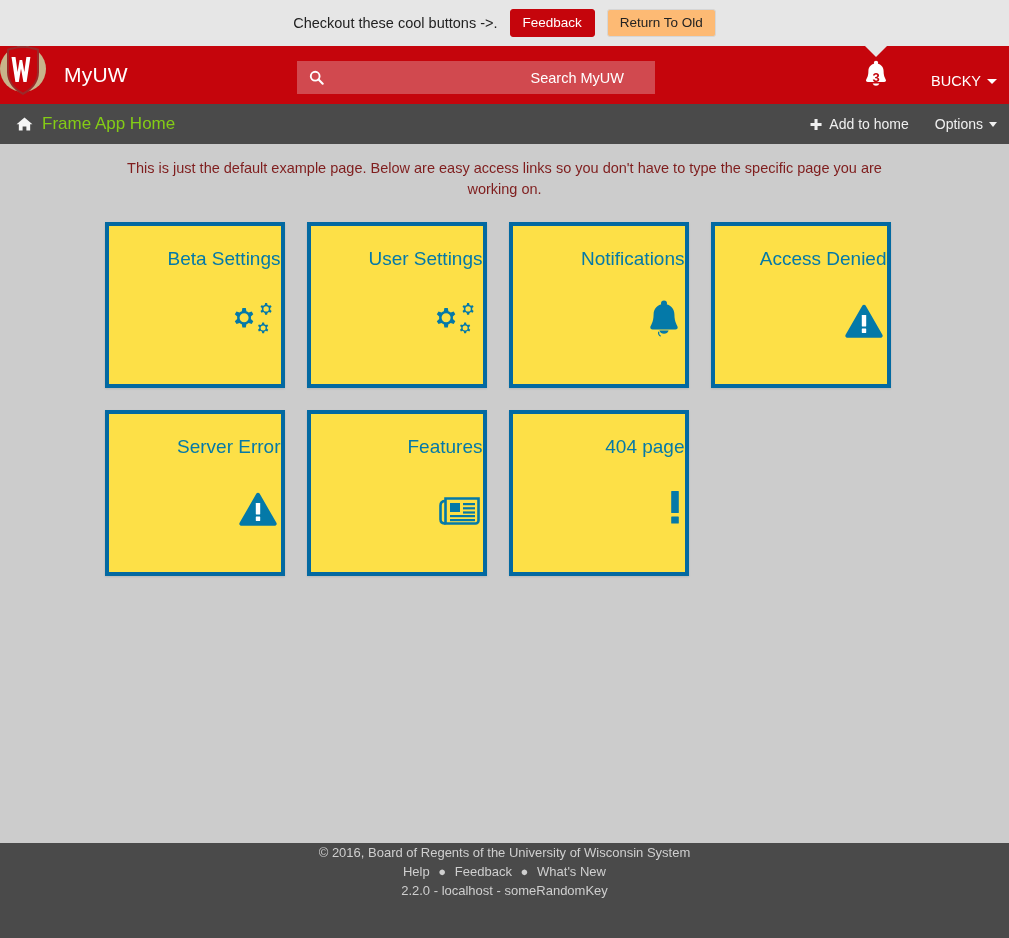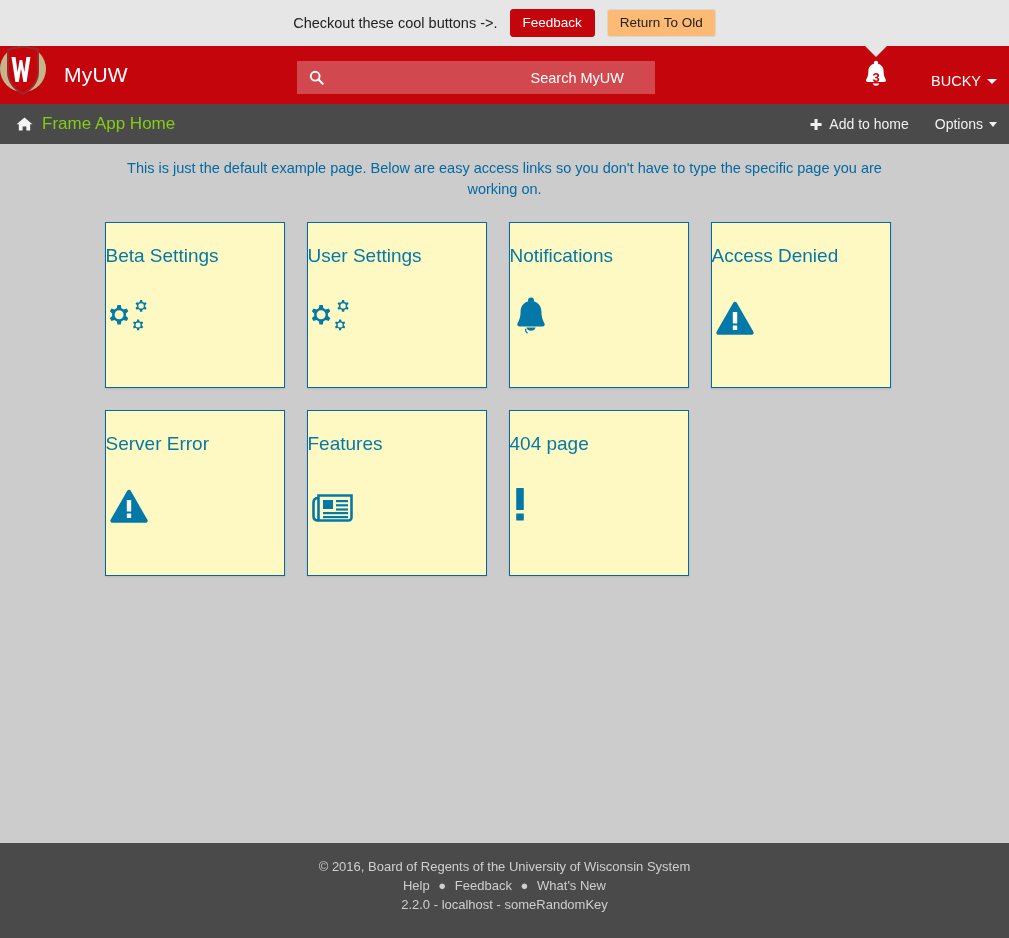--- a/index.html
+++ b/index.html
@@ -207,40 +207,40 @@
     background: #cccccc;
     min-height: 698px;
     padding-top: 14px;
     box-sizing: border-box;
   }
   .intro {
     width: 790px;
     margin: 0 auto;
     text-align: center;
     font-size: 14.5px;
-    color: #0369a1;
+    color: #7f1d1d;
     line-height: 21px;
   }
   .card-grid {
     width: 800px;
     margin: 22px auto 0 auto;
     display: flex;
     flex-wrap: wrap;
     gap: 22px 22px;
   }
   .card {
     width: 180px;
     height: 166px;
-    background: #fef9c3;
-    border: 1px solid #0369a1;
+    background: #fde047;
+    border: 4px solid #0369a1;
     box-shadow: 0 1px 2px rgba(0,0,0,0.10);
     box-sizing: border-box;
     display: flex;
     flex-direction: column;
-    align-items: flex-start;
+    align-items: flex-end;
     cursor: pointer;
   }
   .card-title {
     margin-top: 23px;
     font-size: 19px;
     color: #0479a8;
     text-align: center;
     line-height: 1.1;
   }
   .card-icon {
@@ -254,21 +254,20 @@
 
   
   .footer {
     position: absolute;
     left: 0; bottom: 0;
     width: 1009px;
     height: 95px;
     background: #4a4a4a;
     color: #cfcfcf;
     text-align: center;
-    padding-top: 14px;
     box-sizing: border-box;
     font-size: 13px;
     line-height: 19px;
   }
   .footer a {
     color: #cfcfcf;
     text-decoration: none;
     cursor: pointer;
   }
   .footer-sep {

